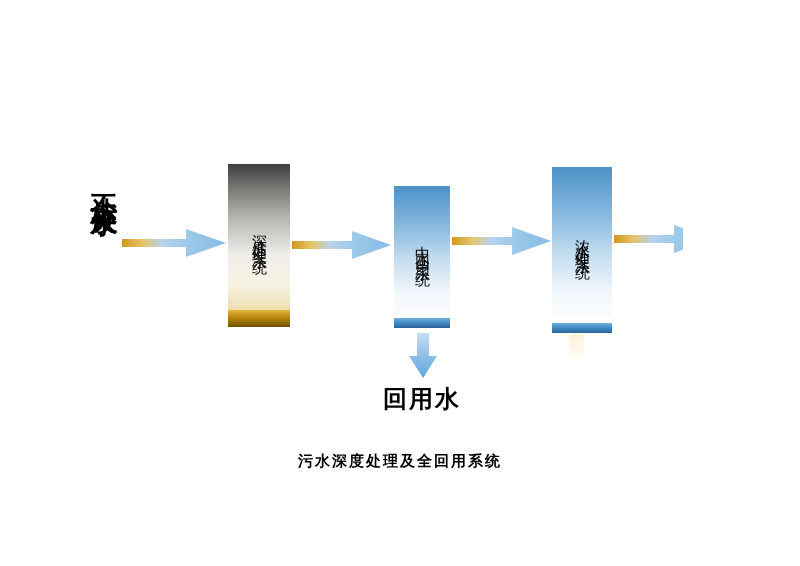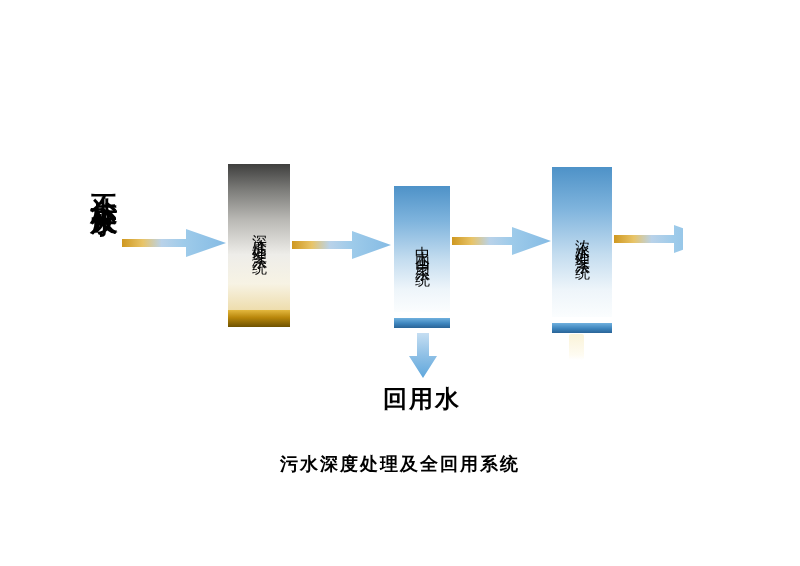--- a/index.html
+++ b/index.html
@@ -70,21 +70,21 @@
     font-weight: bold;
     color: #000;
     letter-spacing: 2px;
     text-align: center;
   }
   .caption {
     position: absolute;
     left: 0;
     width: 800px;
     text-align: center;
-    font-size: 18px;
+    font-size: 15px;
     font-weight: bold;
     color: #000;
     letter-spacing: 2px;
   }
   .faint-drip {
     position: absolute;
     background: linear-gradient(to bottom, #f6e9b8, #fdf8e6 80%, rgba(255,255,255,0));
     opacity: 0.55;
     border-radius: 2px;
   }

